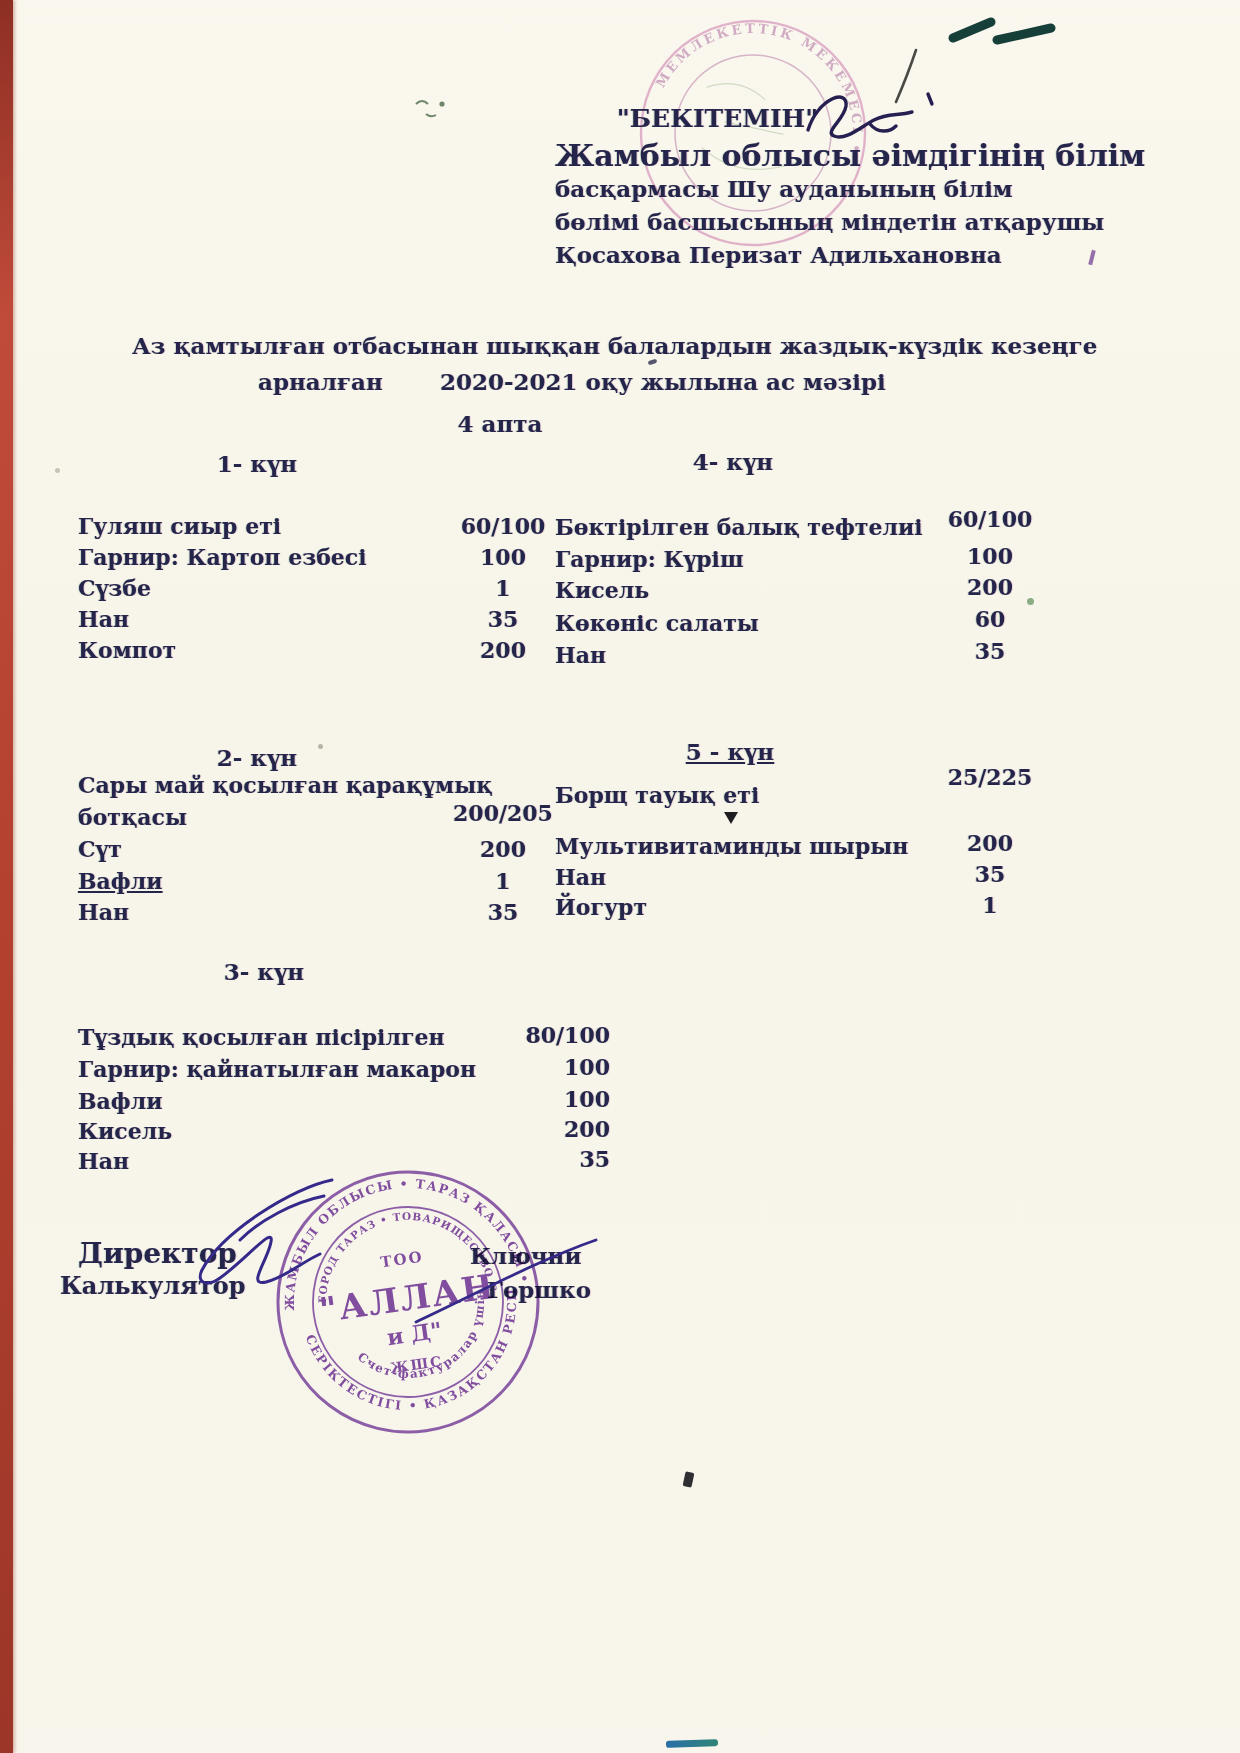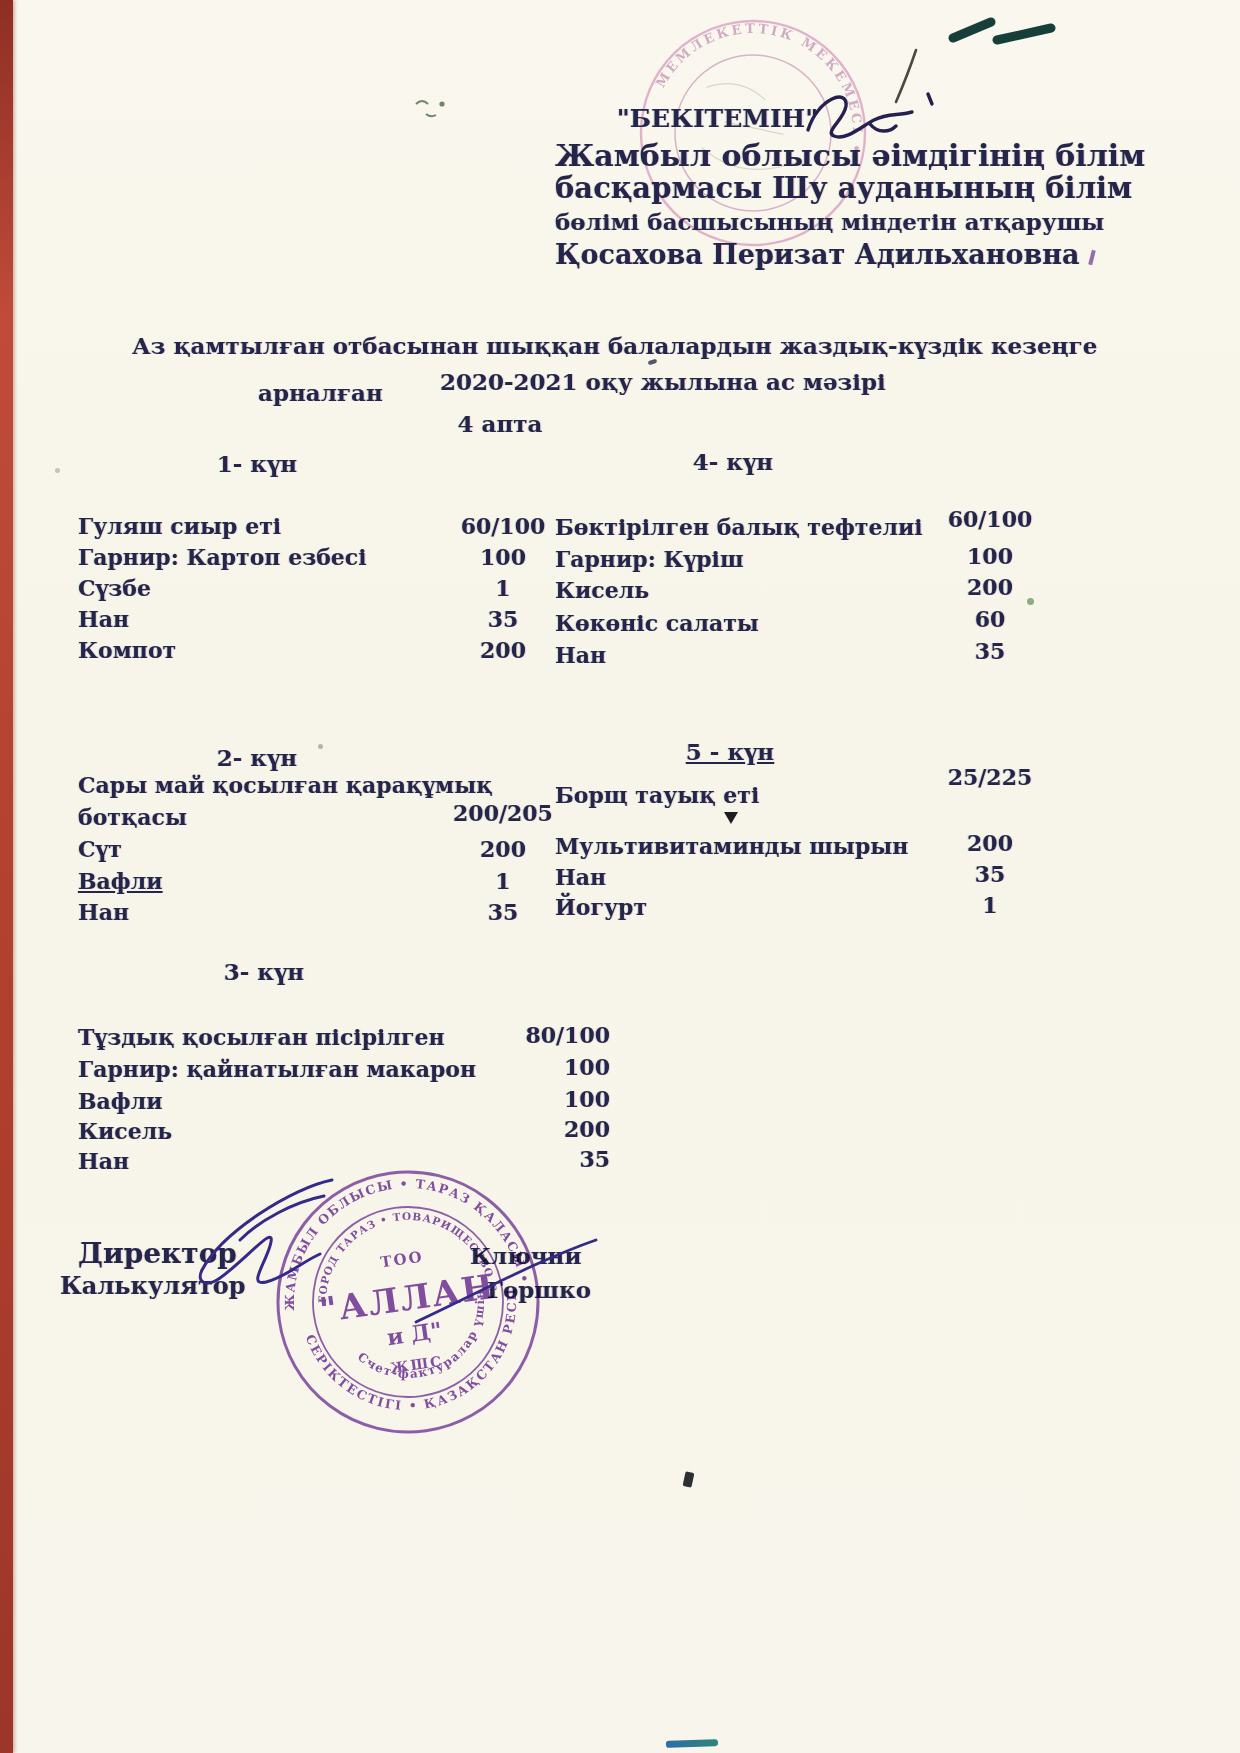--- a/index.html
+++ b/index.html
@@ -50,23 +50,23 @@
     <g stroke="#8fae7f" stroke-width="1.2" opacity=".7" fill="none">
       <path d="M70,90 q30,-18 60,0"></path>
         <path d="M78,150 q45,25 95,-5"></path>
         <path d="M95,120 h60"></path>
     </g>
   </svg>
 
   <div class="abs t ctr" style="left:545px;top:104px;width:345px;font-size:25px;">"БЕКІТЕМІН"</div>
   <div class="abs" style="left:555px;top:139px;width:390px;">
     <div class="t ctr" style="font-size:30px;line-height:33px;">Жамбыл облысы әімдігінің білім</div>
-    <div class="t ctr" style="font-size:29px;line-height:33px;">басқармасы Шу ауданының білім</div>
+    <div class="t ctr" style="font-size:23px;line-height:33px;">басқармасы Шу ауданының білім</div>
     <div class="t ctr" style="font-size:23px;line-height:33px;">бөлімі басшысының міндетін атқарушы</div>
-    <div class="t ctr" style="font-size:27px;line-height:33px;">Қосахова Перизат Адильхановна</div>
+    <div class="t ctr" style="font-size:23px;line-height:33px;">Қосахова Перизат Адильхановна</div>
   </div>
 
   <svg class="abs" style="left:800px;top:86px;width:140px;height:70px;" viewBox="0 0 140 70">
     <g fill="none" stroke="#262051" stroke-width="3.4" stroke-linecap="round">
       <path d="M8,44 C18,12 48,2 46,20 C44,34 24,46 34,50 C46,55 62,40 74,34 C88,27 98,30 112,26"></path>
       <path d="M70,38 C78,48 90,46 96,40"></path>
       <path d="M128,8 l4,10"></path>
     </g>
   </svg>
 
@@ -75,21 +75,21 @@
   </svg>
 
   <svg class="abs" style="left:945px;top:6px;width:115px;height:48px;" viewBox="0 0 115 48">
     <g stroke="#173f3a" stroke-linecap="round" fill="none">
       <path d="M8,32 L46,16" stroke-width="9"></path>
       <path d="M52,34 L106,22" stroke-width="9"></path>
     </g>
   </svg>
 
   <div class="abs t ttl ctr" style="left:132px;top:332px;width:800px;">Аз қамтылған отбасынан шыққан балалардын жаздық-күздік кезеңге</div>
-  <div class="abs t ttl" style="left:258px;top:368px;margin-top:11px;">арналған</div>
+  <div class="abs t ttl" style="left:258px;top:368px;">арналған</div>
   <div class="abs t ttl" style="left:440px;top:368px;">2020-2021 оқу жылына ас мәзірі</div>
   <div class="abs t ctr" style="left:400px;top:410px;width:200px;font-size:23px;">4 апта</div>
 
   <div class="abs t hd ctr" style="left:157px;top:450px;width:200px;">1- күн</div>
   <div class="abs t itm lblL" style="top:513px;">Гуляш сиыр еті</div>
   <div class="abs t itm qtyL" style="top:513px;">60/100</div>
   <div class="abs t itm lblL" style="top:544px;">Гарнир: Картоп езбесі</div>
   <div class="abs t itm qtyL" style="top:544px;">100</div>
   <div class="abs t itm lblL" style="top:575px;">Сүзбе</div>
   <div class="abs t itm qtyL" style="top:575px;">1</div>

